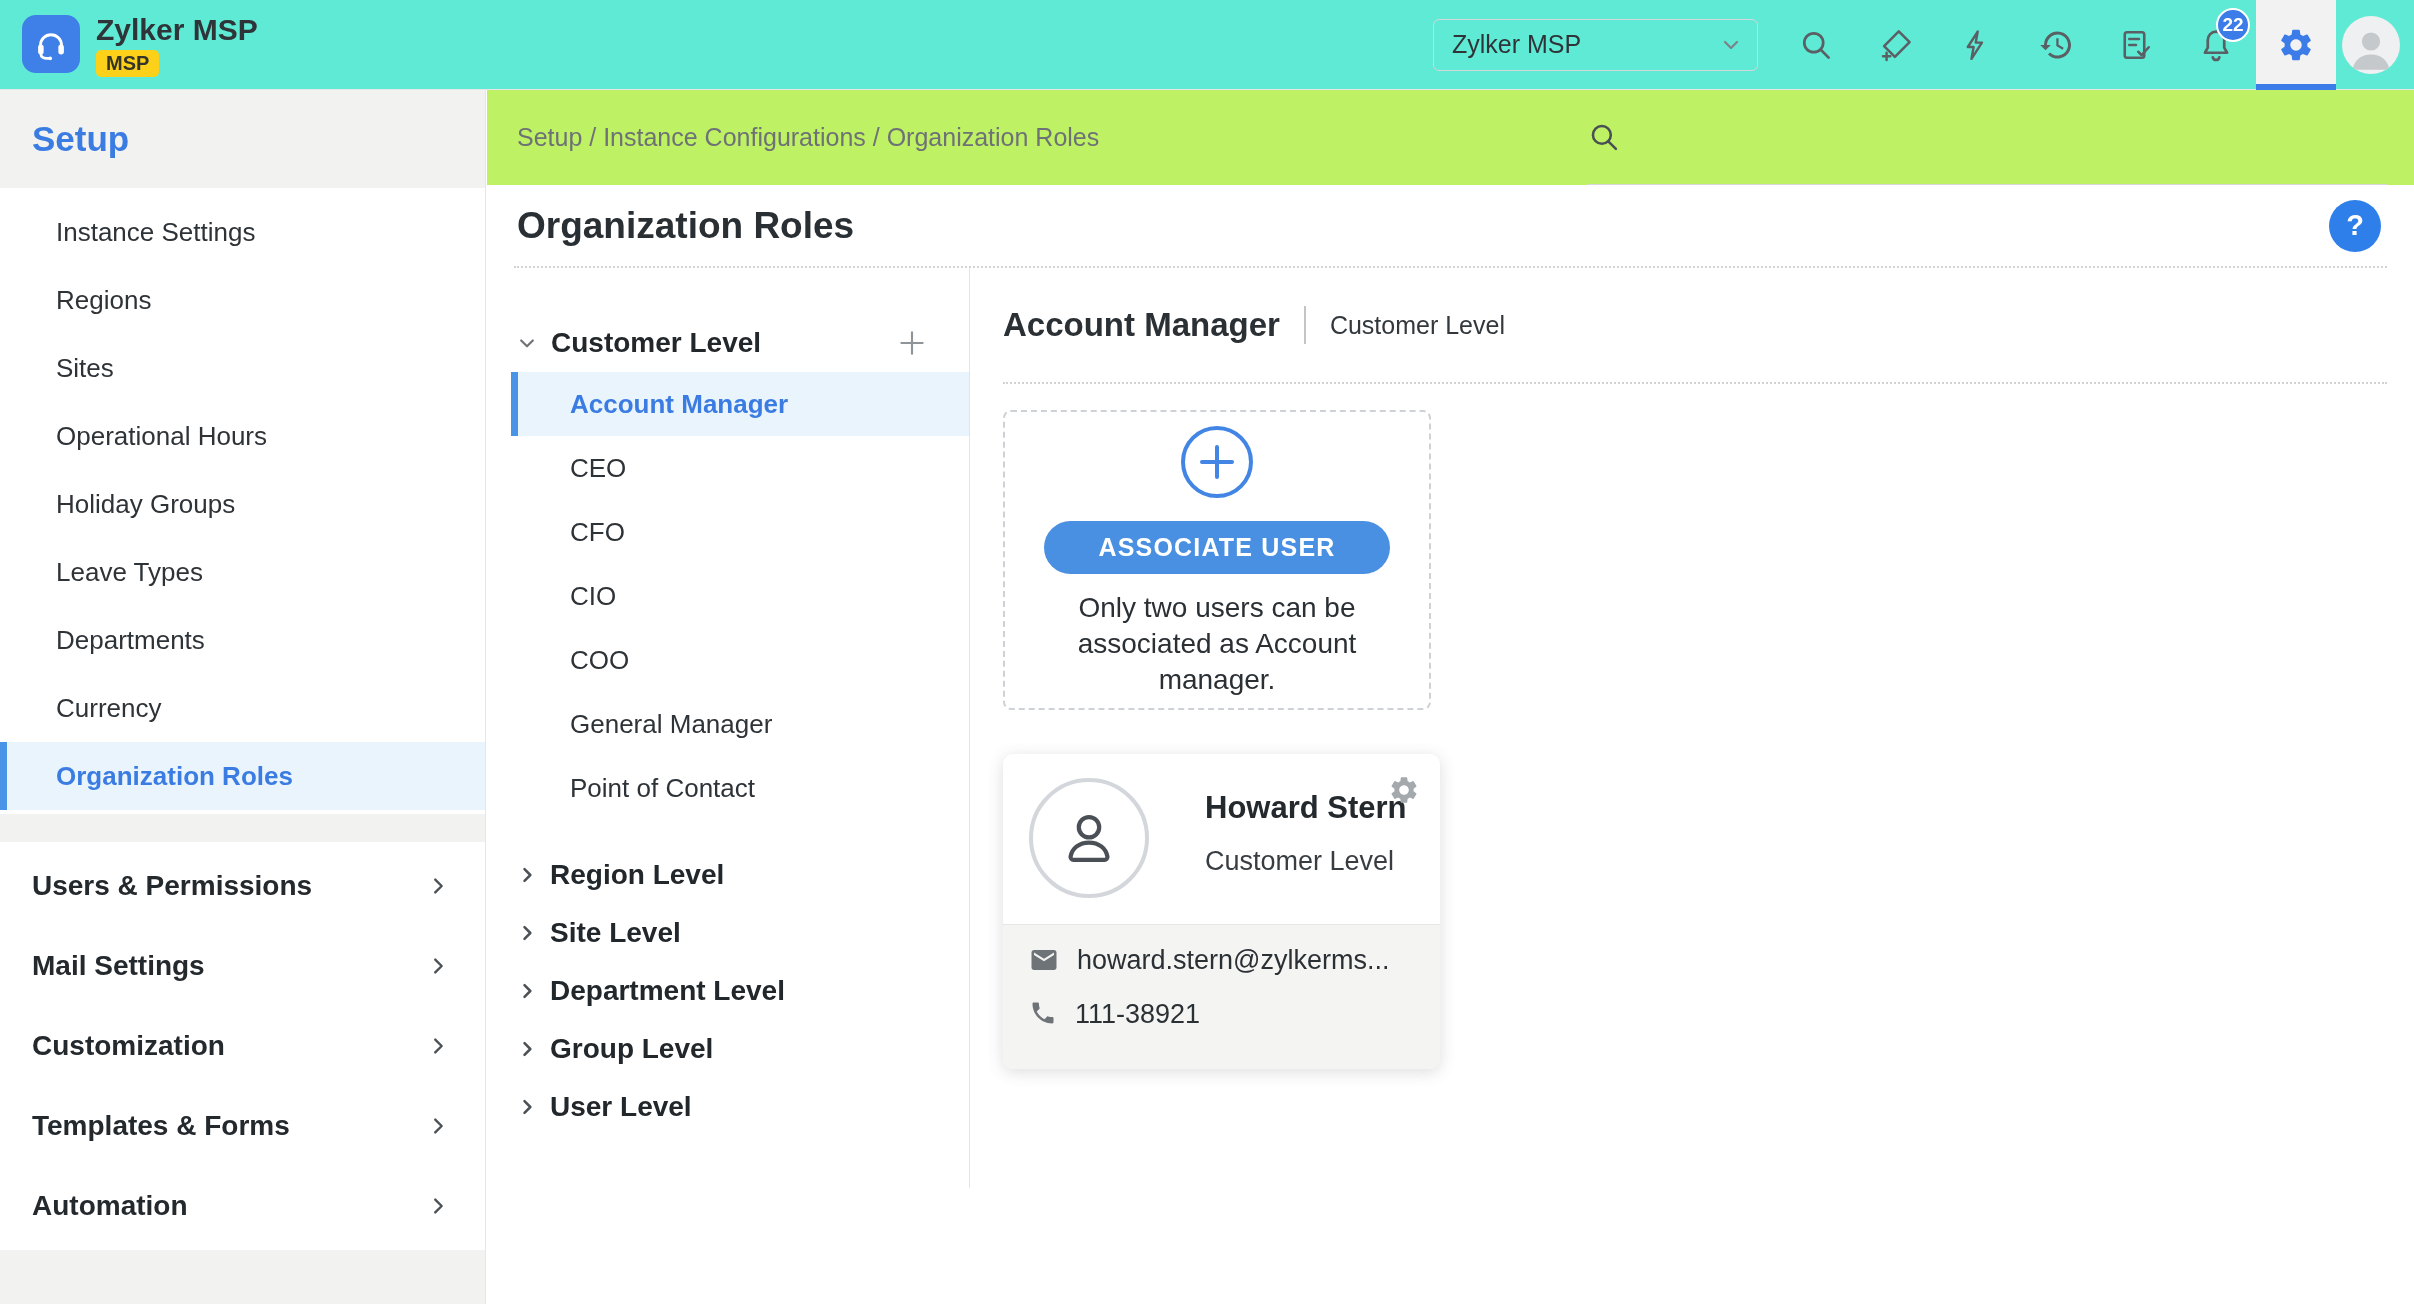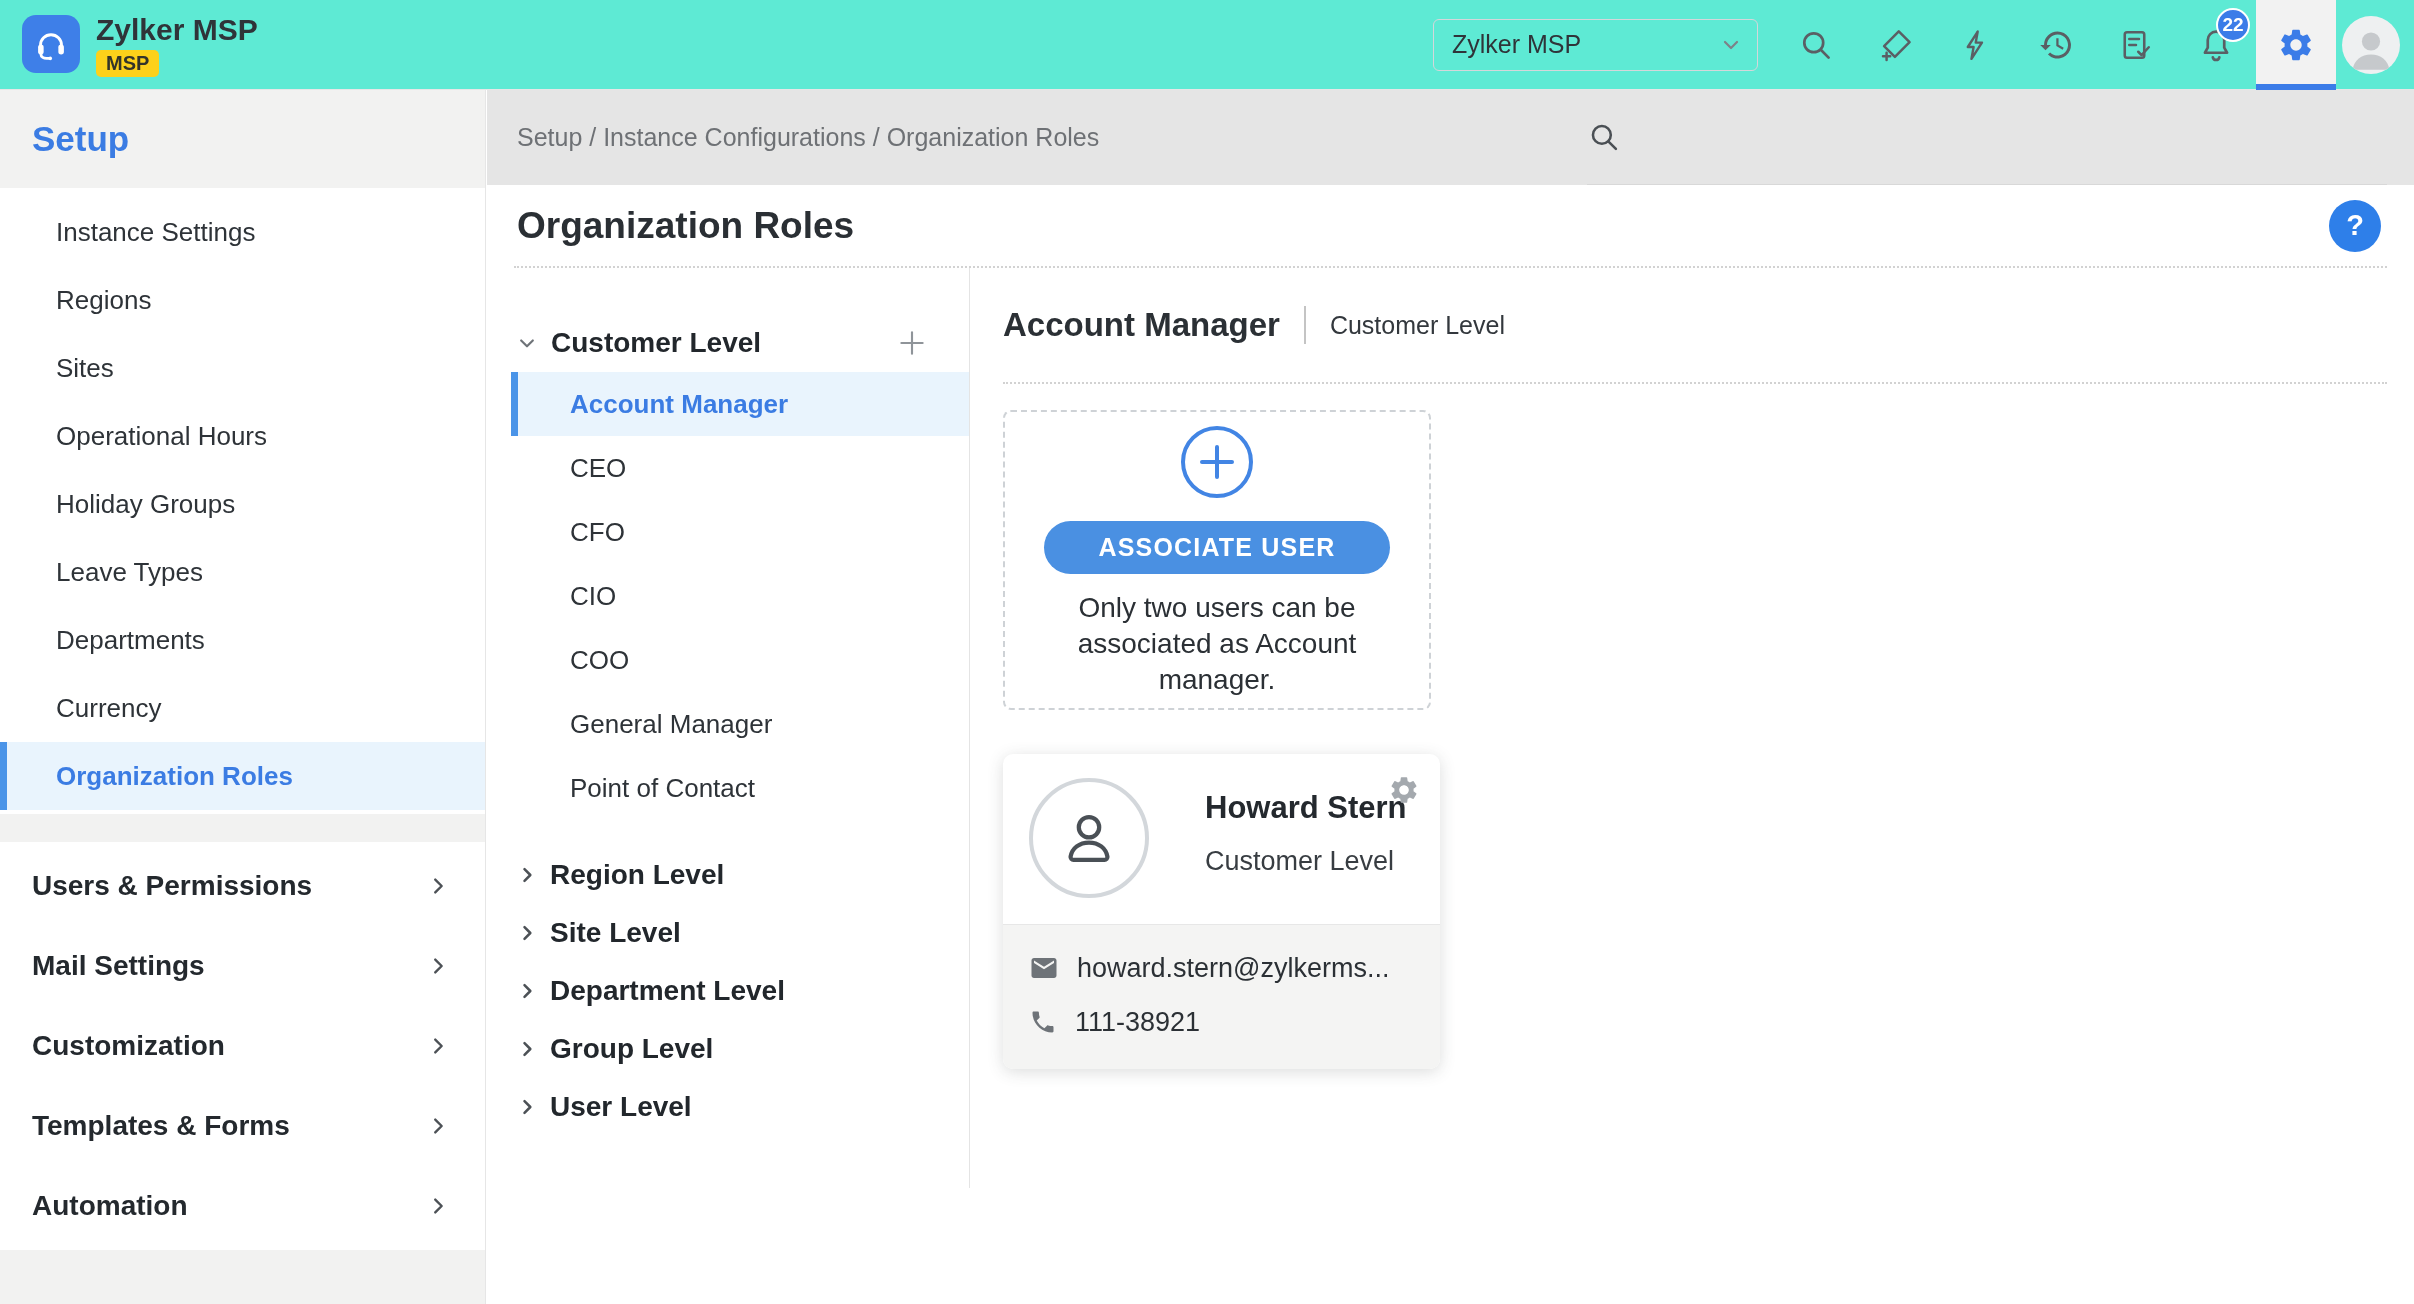--- a/index.html
+++ b/index.html
@@ -52,21 +52,21 @@
     color:#2e3338;border-left:7px solid transparent;cursor:pointer;}
   .sub-item.selected{background:var(--selected-bg);border-left-color:var(--selected-bar);
     color:var(--accent);font-weight:600;}
   .side-gap{height:28px;background:#f2f2f1;}
   .block2{padding:4px 0;}
   .group-row{height:80px;display:flex;align-items:center;padding:0 36px 0 32px;
     font-size:28px;font-weight:600;color:#24292e;cursor:pointer;}
   .group-row .chev{margin-left:auto;color:#4c5156;}
 
   
-  .crumb-row{position:absolute;left:487px;top:90px;right:0;height:95px;background:#e5e5e5;}
+  .crumb-row{position:absolute;left:487px;top:90px;right:0;height:95px;background:#bef264;}
   .breadcrumb{position:absolute;left:30px;top:0;height:100%;display:flex;align-items:center;
     font-size:25px;color:#6e7175;cursor:pointer;}
   .setup-search{position:absolute;right:27px;top:0;width:800px;height:100%;
     border-bottom:1px solid #d8d8d8;display:flex;align-items:center;}
   .setup-search input{border:none;outline:none;flex:1;font-size:26px;color:#333;background:transparent;}
   .setup-search input::placeholder{color:#9aa0a5;}
   .setup-search .s-icon{color:#4a4f54;margin-right:6px;}
 
   
   .title-row{position:absolute;left:487px;top:185px;right:0;height:83px;background:#fff;}
@@ -111,21 +111,21 @@
     box-shadow:0 3px 16px rgba(60,64,67,.18);}
   .user-top{padding:24px 24px 26px 26px;display:flex;gap:28px;}
   .avatar-ring{width:120px;height:120px;border-radius:50%;border:4px solid #d3d7db;
     display:flex;align-items:center;justify-content:center;color:#4a5056;}
   .user-info{margin-left:28px;padding-top:12px;}
   .user-name{font-size:31px;font-weight:700;color:#24292e;}
   .user-level{margin-top:20px;font-size:27px;color:#383d42;}
   .card-gear{position:absolute;top:20px;right:20px;color:#a4a9ae;cursor:pointer;}
   .user-bottom{background:#f4f4f3;border-top:1px solid #e7e7e7;border-radius:0 0 10px 10px;
     padding:20px 24px 24px 26px;}
-  .contact-row{display:flex;align-items:center;height:46px;color:#6e7378;}
+  .contact-row{display:flex;height:46px;color:#6e7378;}
   .contact-row + .contact-row{margin-top:8px;}
   .contact-text{margin-left:18px;font-size:27px;color:#2b3035;}
 </style>
 </head>
 <body>
 
 <header class="topbar">
   <div class="brand">
     <div class="logo">
       <svg width="36" height="36" viewBox="0 0 24 24" fill="none" stroke="#fff" stroke-width="1.9" stroke-linecap="round">

